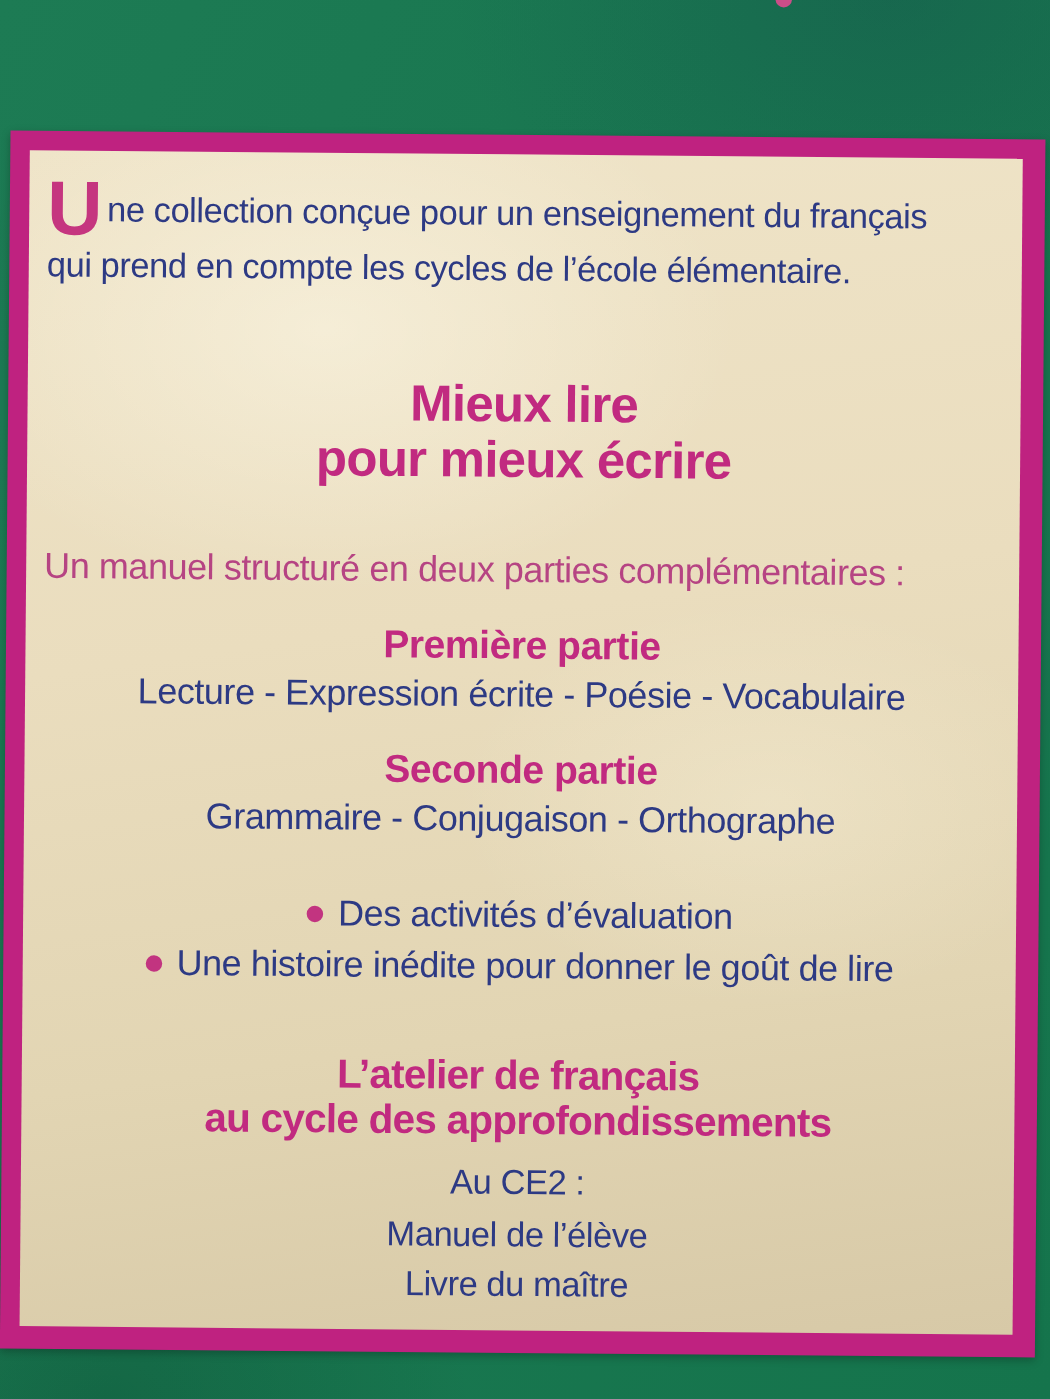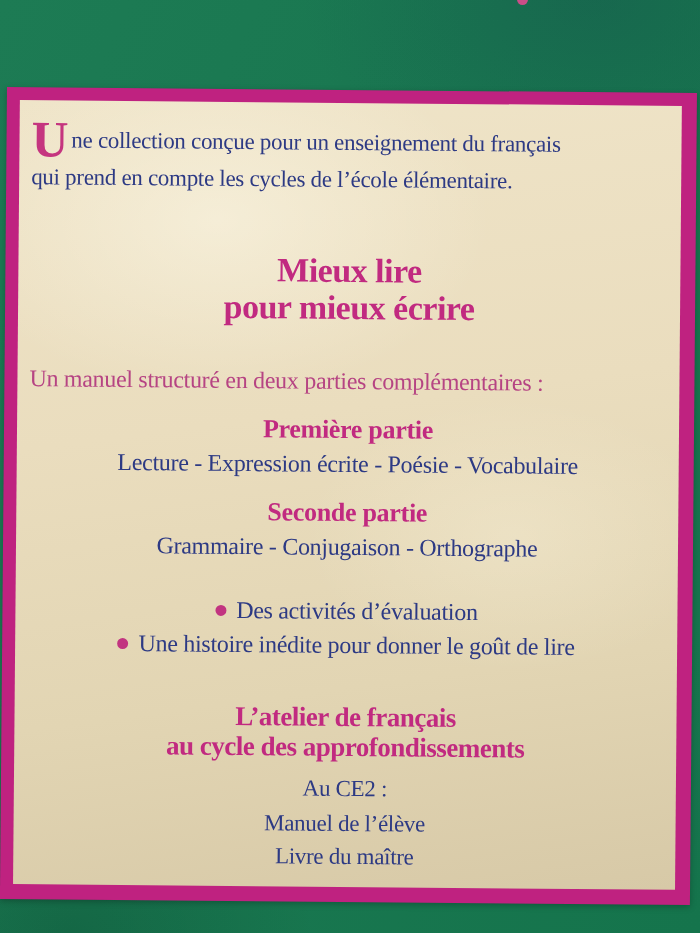--- a/index.html
+++ b/index.html
@@ -10,21 +10,20 @@
     width: 700px;
     height: 933px;
     overflow: hidden;
     position: relative;
     font-family: "Liberation Sans", "DejaVu Sans", sans-serif;
   }
   .scene {
     position: absolute;
     inset: 0;
     background: linear-gradient(115deg, #1d7b54 0%, #197750 45%, #15744c 100%);
-    font-family: Liberation Serif, serif;
   }
   
   .scene::before {
     content: "";
     position: absolute;
     inset: 0;
     background:
       radial-gradient(60% 30% at 85% 0%, rgba(20,70,75,0.30), rgba(20,70,75,0) 70%),
       radial-gradient(50% 25% at 10% 100%, rgba(0,40,25,0.20), rgba(0,40,25,0) 70%);
     pointer-events: none;

